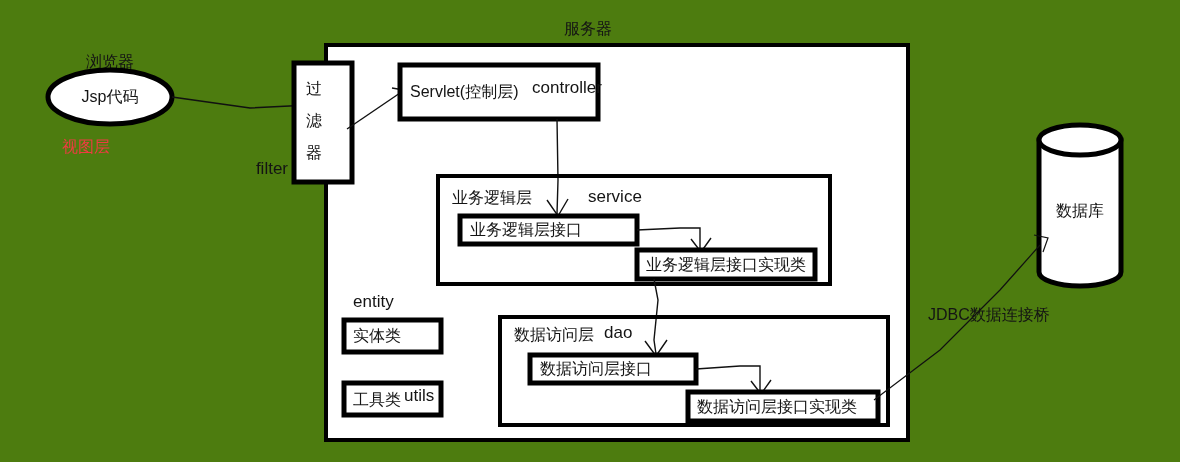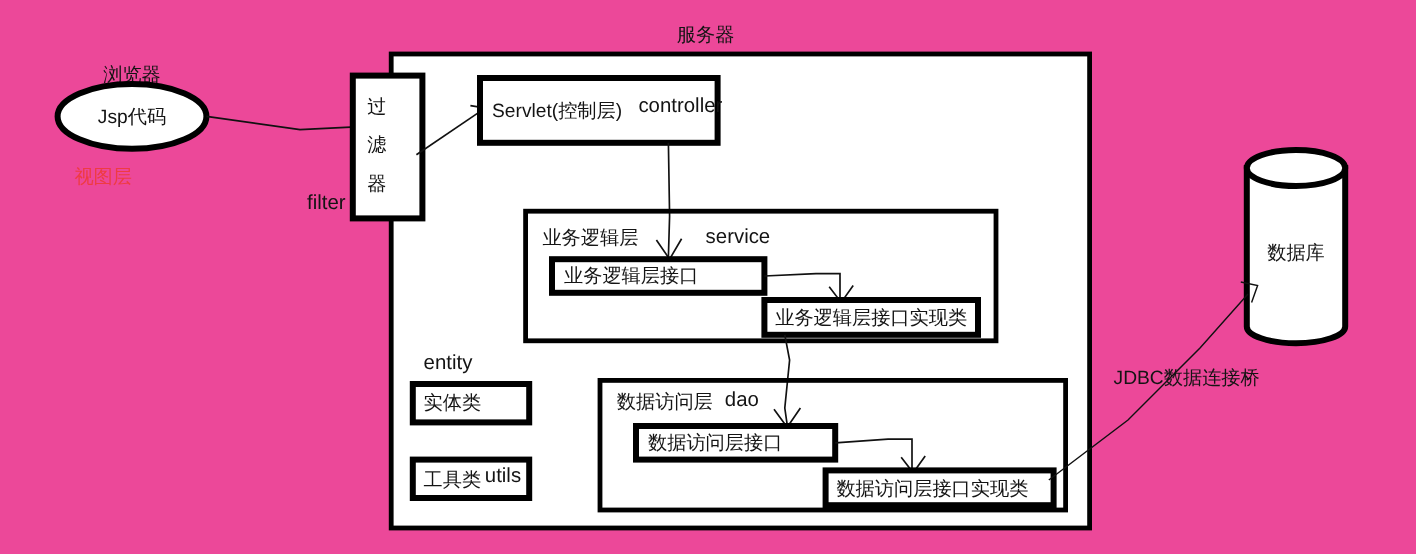--- a/index.html
+++ b/index.html
@@ -10,21 +10,21 @@
   body {
     width: 1180px;
     height: 462px;
     font-family: "Liberation Sans", "DejaVu Sans", sans-serif;
     overflow: hidden;
   }
   #canvas {
     position: relative;
     width: 1180px;
     height: 462px;
-    background: #ec4899;
+    background: #4d7c0f;
   }
   svg#diagram {
     position: absolute;
     top: 0;
     left: 0;
     width: 1180px;
     height: 462px;
   }
   .lbl {
     font-family: "Liberation Sans", "DejaVu Sans", sans-serif;

